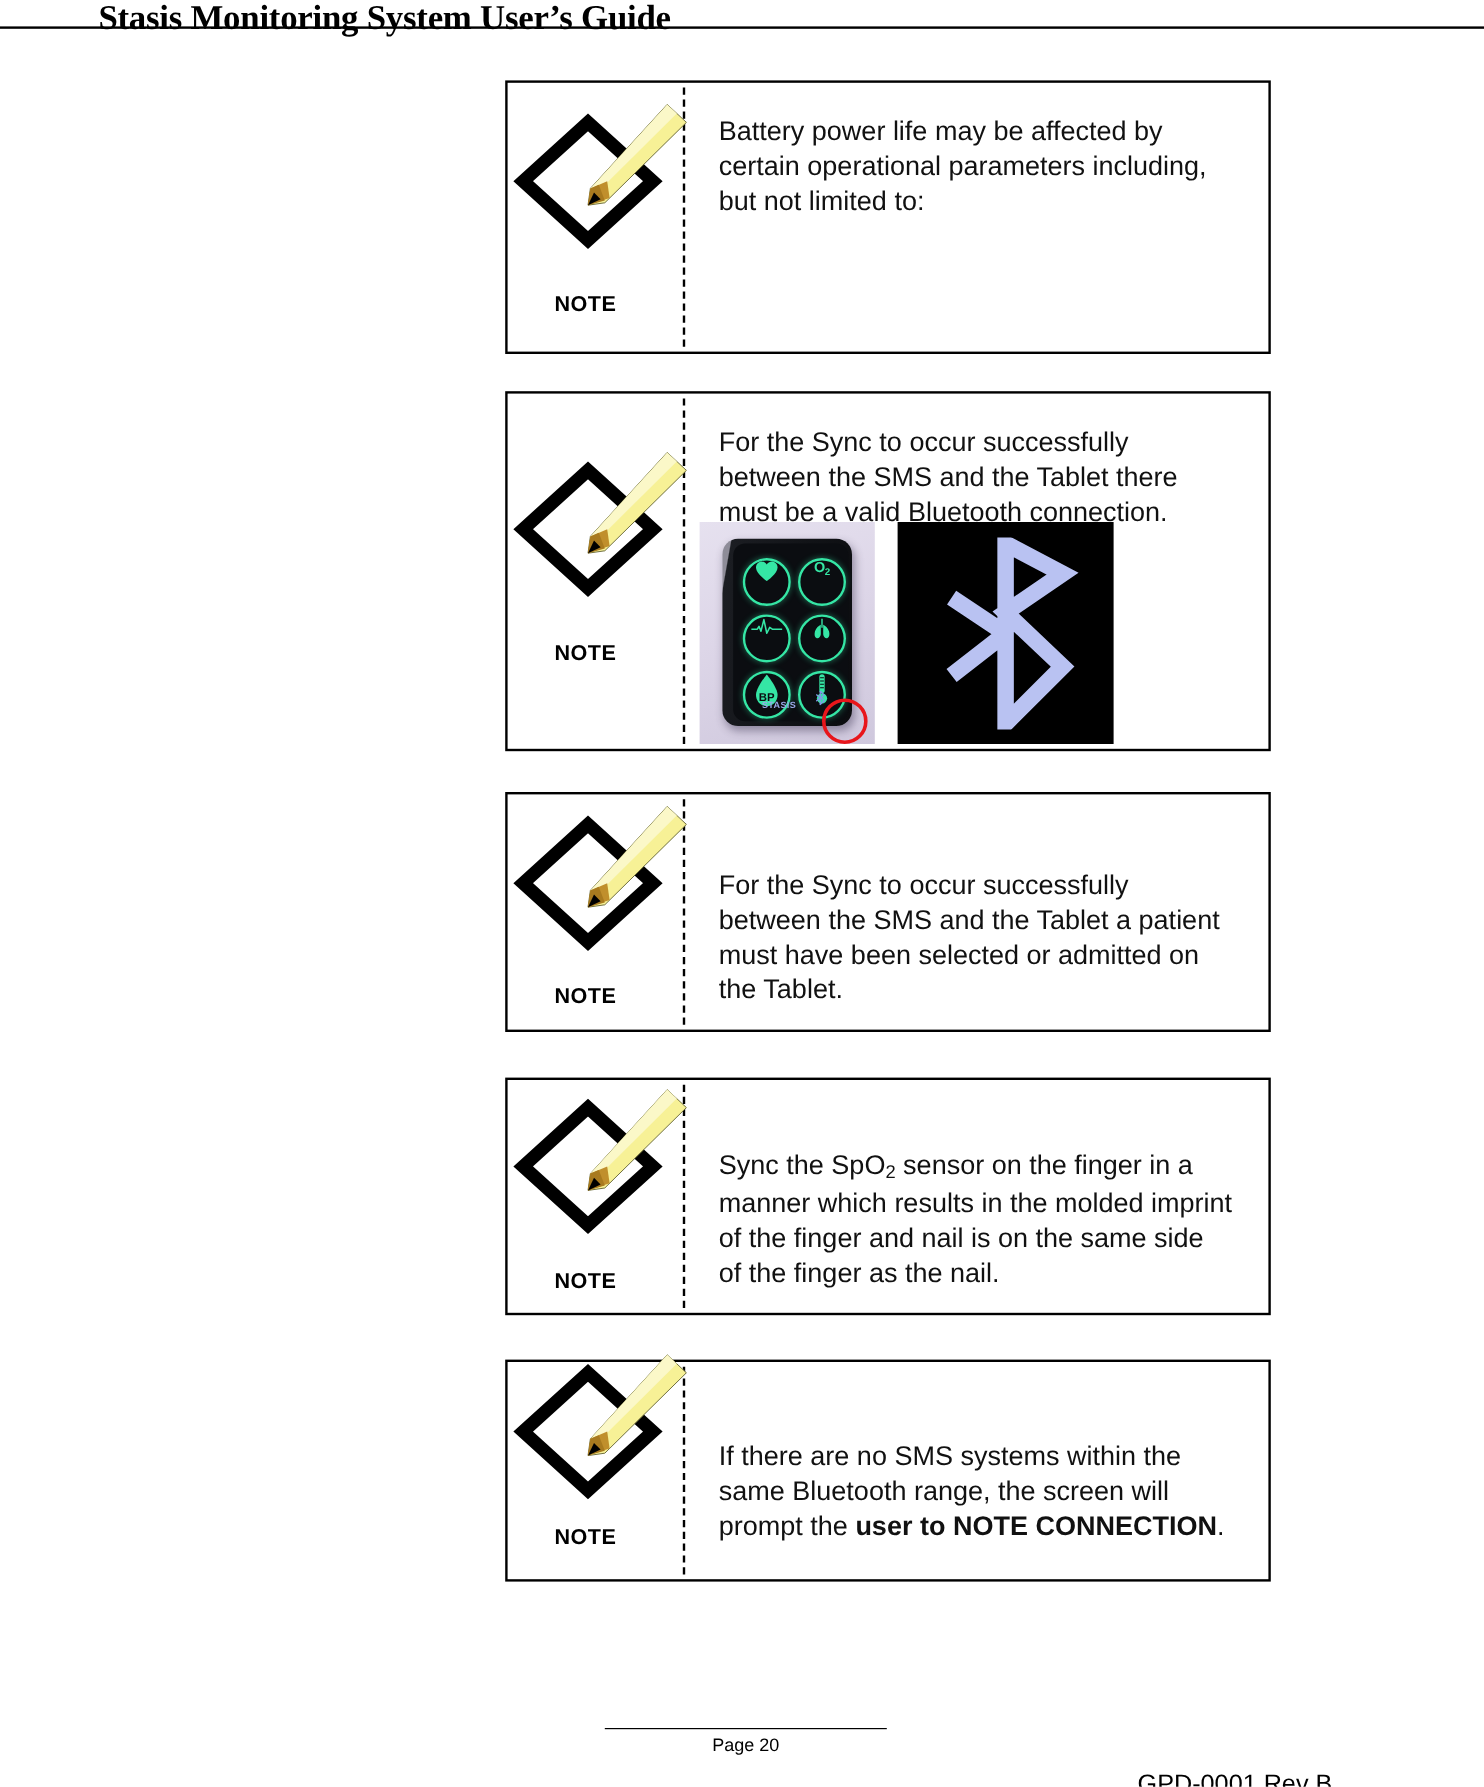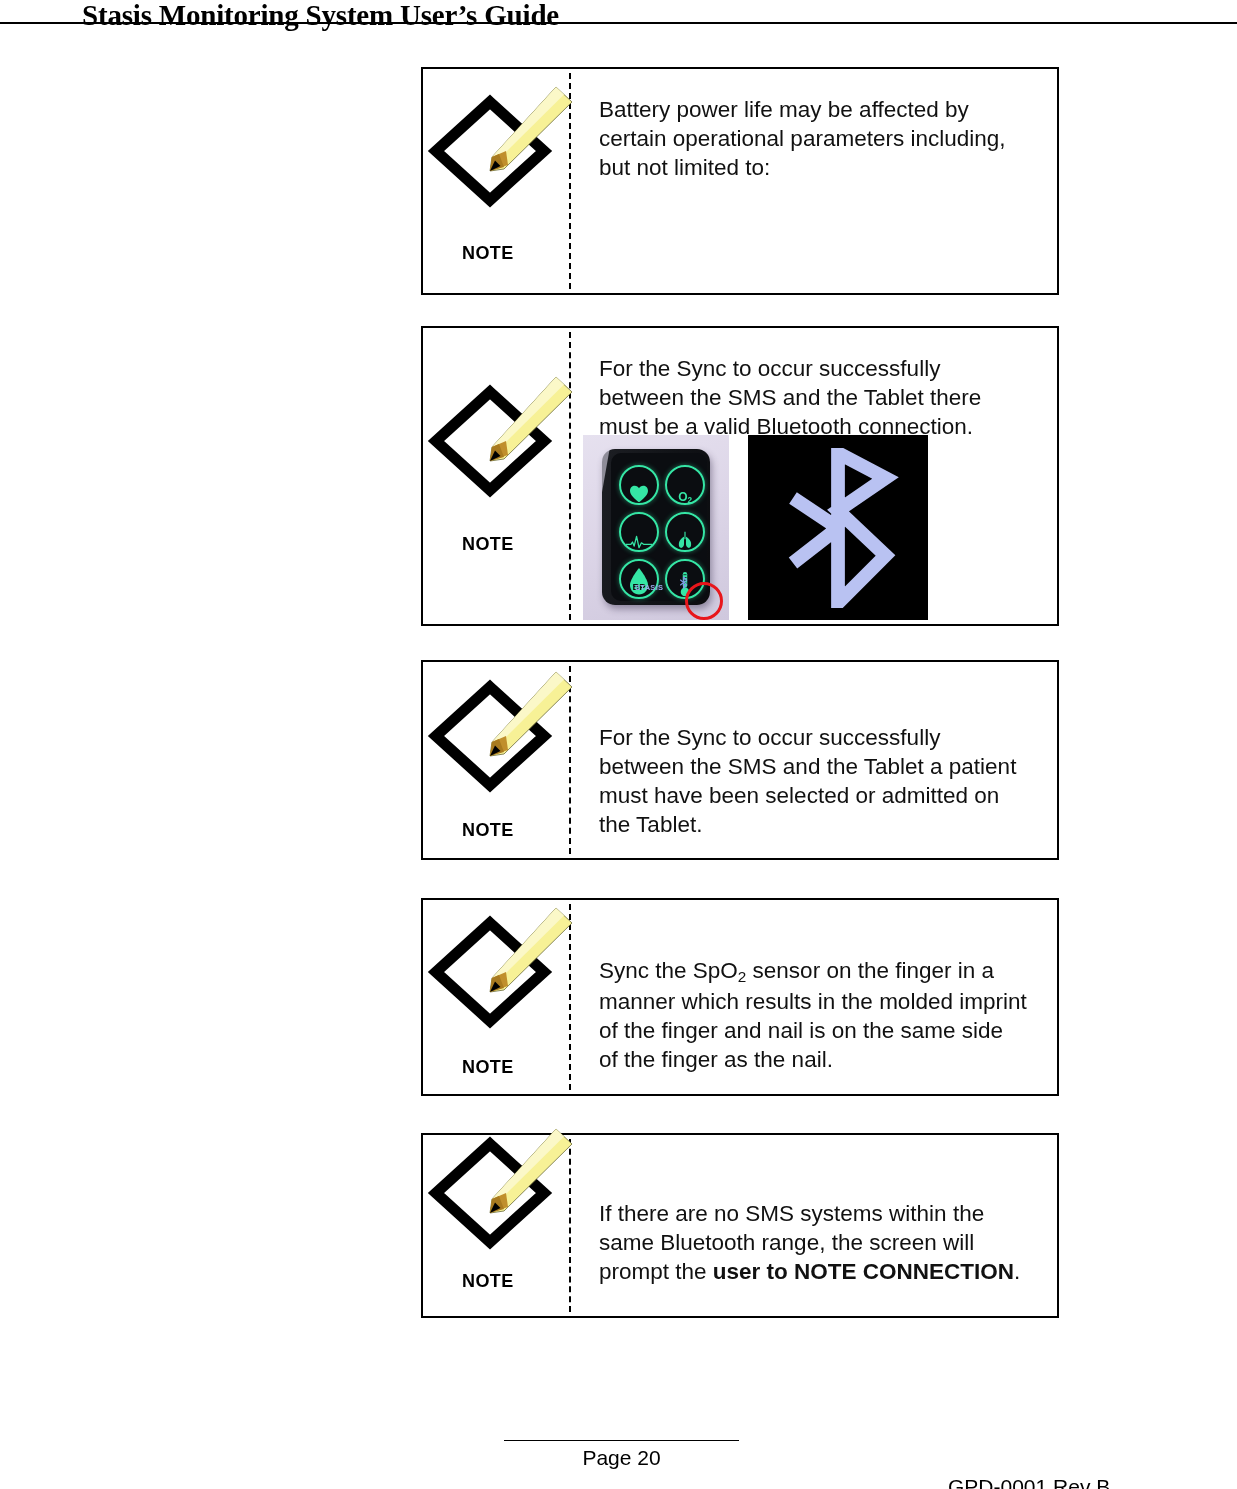--- a/index.html
+++ b/index.html
@@ -206,21 +206,21 @@
     grid-template-columns: 1fr 1fr;
     grid-row-gap: 7px;
     grid-column-gap: 6px;
   }
   .pill {
     width: 36px;
     height: 36px;
     border-radius: 50%;
     border: 2px solid #35e6a5;
     display: flex;
-    align-items: flex-end;
+    align-items: flex-start;
     justify-content: center;
     color: #35e6a5;
     box-shadow: 0 0 5px rgba(53,230,165,0.45);
   }
   .pill svg { display: block; }
   .pill-text {
     font-size: 12px;
     font-weight: bold;
     letter-spacing: -0.3px;
     line-height: 1;
@@ -276,21 +276,21 @@
     width: 235px;
     height: 0;
     border-top: 1.5px solid #000;
   }
   .footer-page {
     position: absolute;
     left: 504px;
     top: 14px;
     width: 235px;
     text-align: center;
-    font-size: 21px;
+    font-size: 15px;
     color: #000;
   }
   .footer-doc {
     position: absolute;
     left: 948px;
     top: 43px;
     font-size: 21px;
     color: #000;
     white-space: nowrap;
   }

